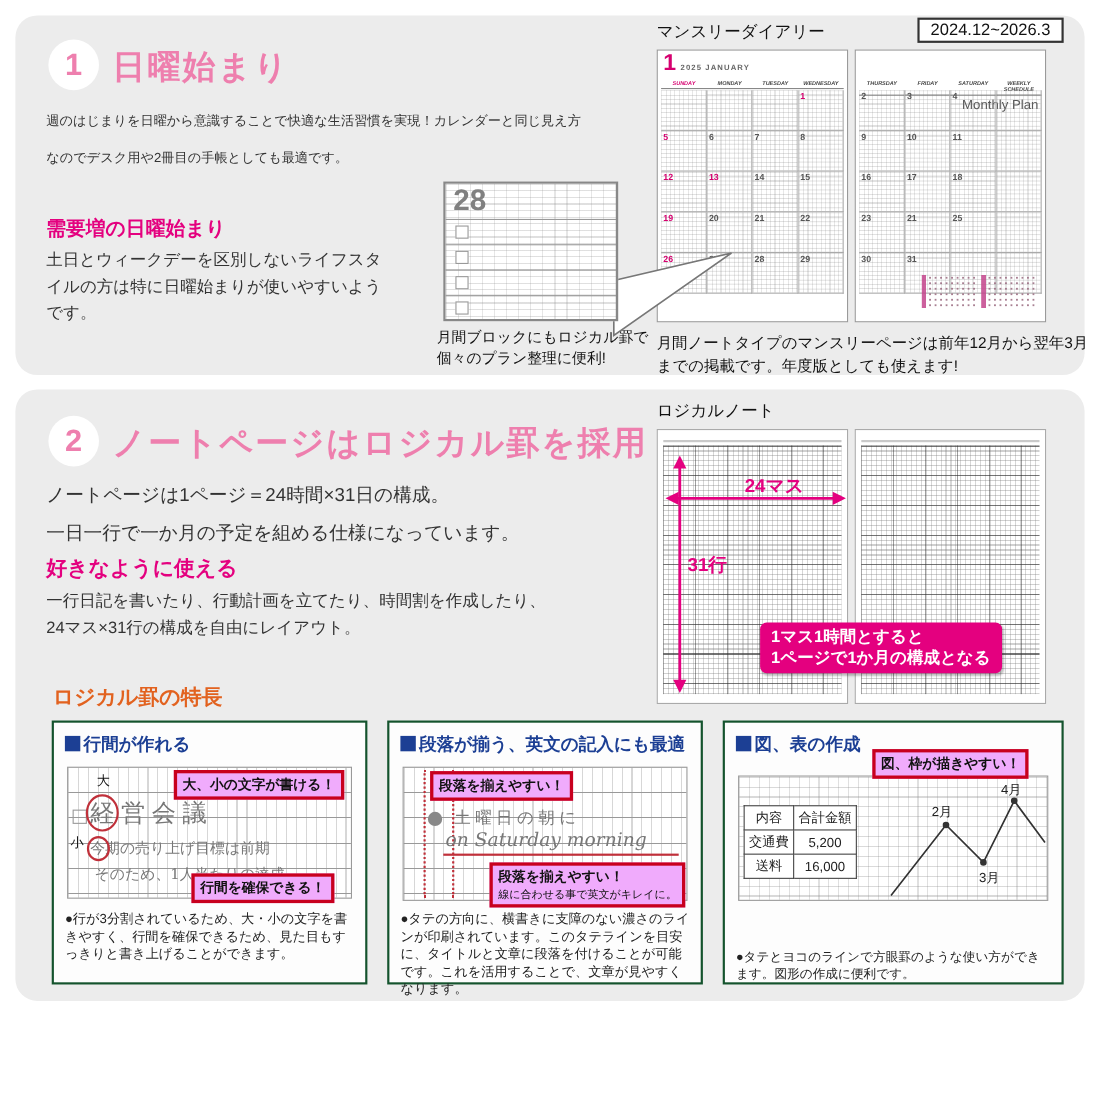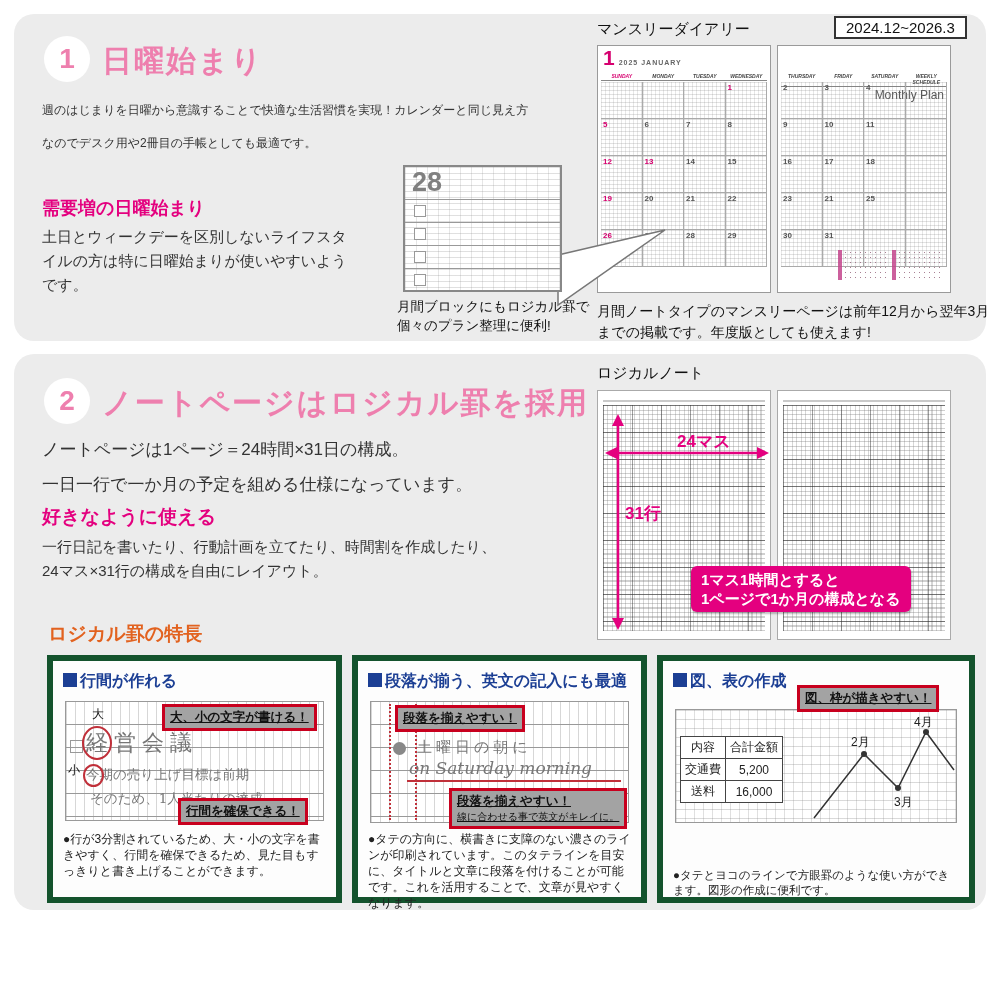--- a/index.html
+++ b/index.html
@@ -40,26 +40,26 @@
   .note-grid{position:absolute;top:14px;left:5px;right:5px;bottom:8px;
     background-image:
       repeating-linear-gradient(to bottom,rgba(40,40,40,.55) 0 1px,transparent 1px 27px),
       repeating-linear-gradient(to right,rgba(40,40,40,.45) 0 1px,transparent 1px 29px),
       repeating-linear-gradient(to bottom,rgba(120,120,120,.35) 0 1px,transparent 1px 4.5px),
       repeating-linear-gradient(to right,rgba(120,120,120,.3) 0 1px,transparent 1px 4.5px);}
   .note-rule{position:absolute;top:9px;left:5px;right:5px;height:2px;background:#c9c9c9;}
   .dim-label{color:#e4007f;font-size:17px;font-weight:bold;}
   .pink-box{background:#e4007f;color:#fff;border-radius:6px;padding:4px 10px;font-size:15px;font-weight:bold;line-height:19px;box-shadow:1px 2px 2px rgba(0,0,0,.25);}
   
-  .fbox{position:absolute;top:301px;height:236px;background:#fdfdfd;border:6px solid #14532d;}
+  .fbox{position:absolute;top:301px;height:236px;background:#fdfdfd;border:2px solid #14532d;}
   .fhead{position:absolute;top:10px;left:10px;color:#1c3f94;font-size:16px;font-weight:bold;white-space:nowrap;}
   .fsq{display:inline-block;width:14px;height:14px;background:#1c3f94;margin-right:3px;vertical-align:-1px;}
   .illo{position:absolute;background:#fff;border:1px solid #999;}
   .ruled{background-image:repeating-linear-gradient(to bottom,transparent 0 22px,#999 22px 23px),repeating-linear-gradient(to right,rgba(140,140,140,.35) 0 1px,transparent 1px 9px);}
-  .callout{position:absolute;background:#a3a3a3;border:3px solid #c8001e;padding:2px 5px;font-size:12.5px;font-weight:bold;color:#111;white-space:nowrap;z-index:3;text-decoration:underline;}
+  .callout{position:absolute;background:#f0abfc;border:3px solid #c8001e;padding:2px 5px;font-size:12.5px;font-weight:bold;color:#111;white-space:nowrap;z-index:3;}
   .hand{position:absolute;font-family:"DejaVu Serif","Liberation Serif",serif;color:#777;white-space:nowrap;}
   .red-ellipse{position:absolute;border:2px solid #c0303a;border-radius:50%;}
   .chk{position:absolute;width:11px;height:11px;border:1.5px solid #999;}
   .bullets{position:absolute;font-size:12px;line-height:16px;color:#222;font-weight:500;}
   .redline-v{position:absolute;border-left:2px dotted #c0303a;top:2px;bottom:2px;}
   .f3-grid{background-image:repeating-linear-gradient(to bottom,rgba(130,130,130,.3) 0 1px,transparent 1px 9px),repeating-linear-gradient(to right,rgba(130,130,130,.25) 0 1px,transparent 1px 9px);}
   table.f3{border-collapse:collapse;position:absolute;background:#fff;}
   table.f3 td{border:1.5px solid #444;font-size:12px;color:#222;padding:2px 4px;text-align:center;white-space:nowrap;}
   .orange-head{color:#e2621f;font-size:19px;font-weight:bold;}
   .label-15{font-size:15px;color:#111;}

